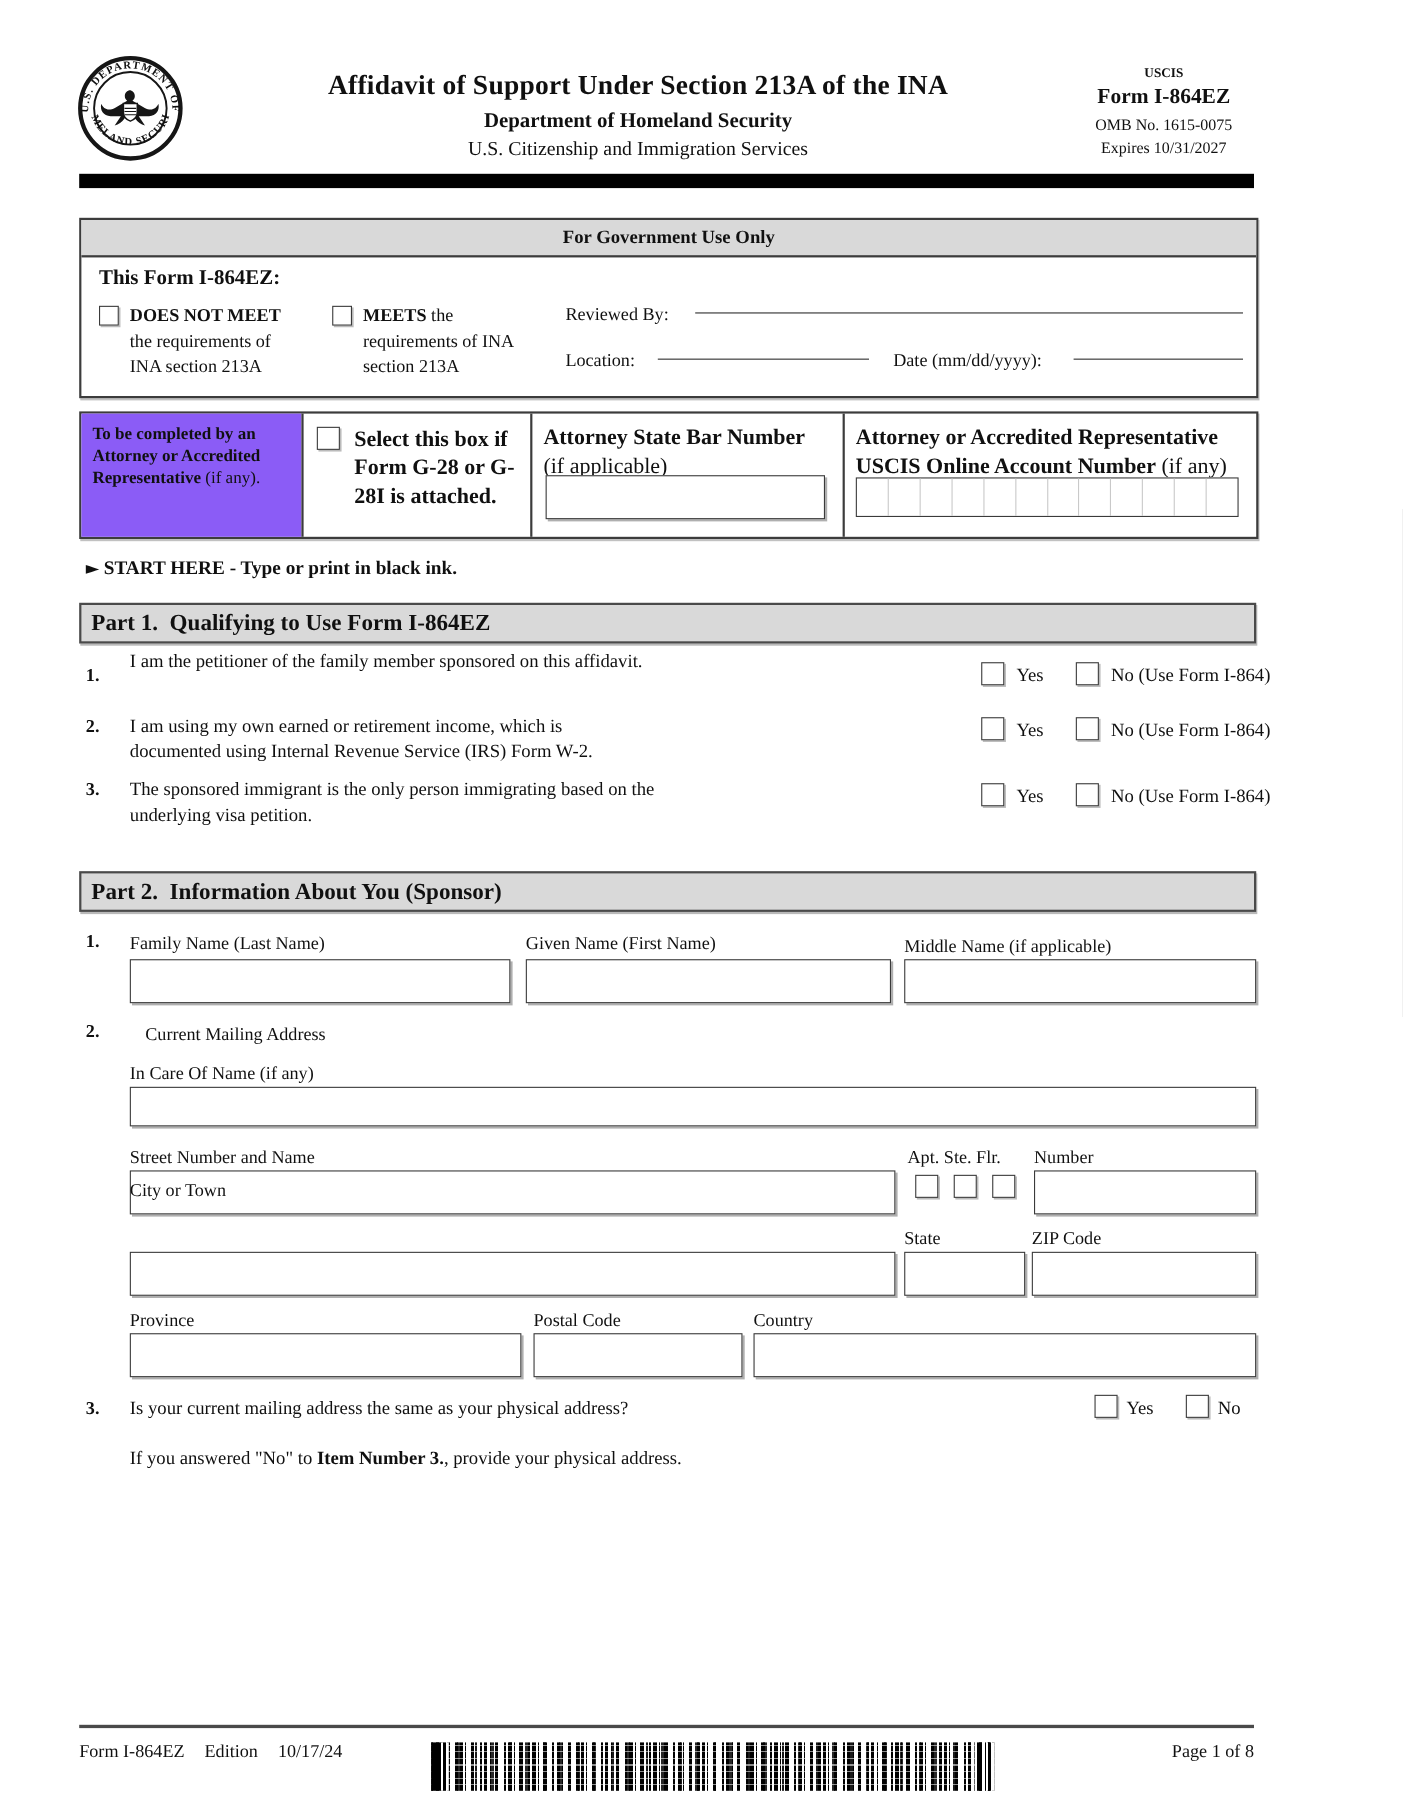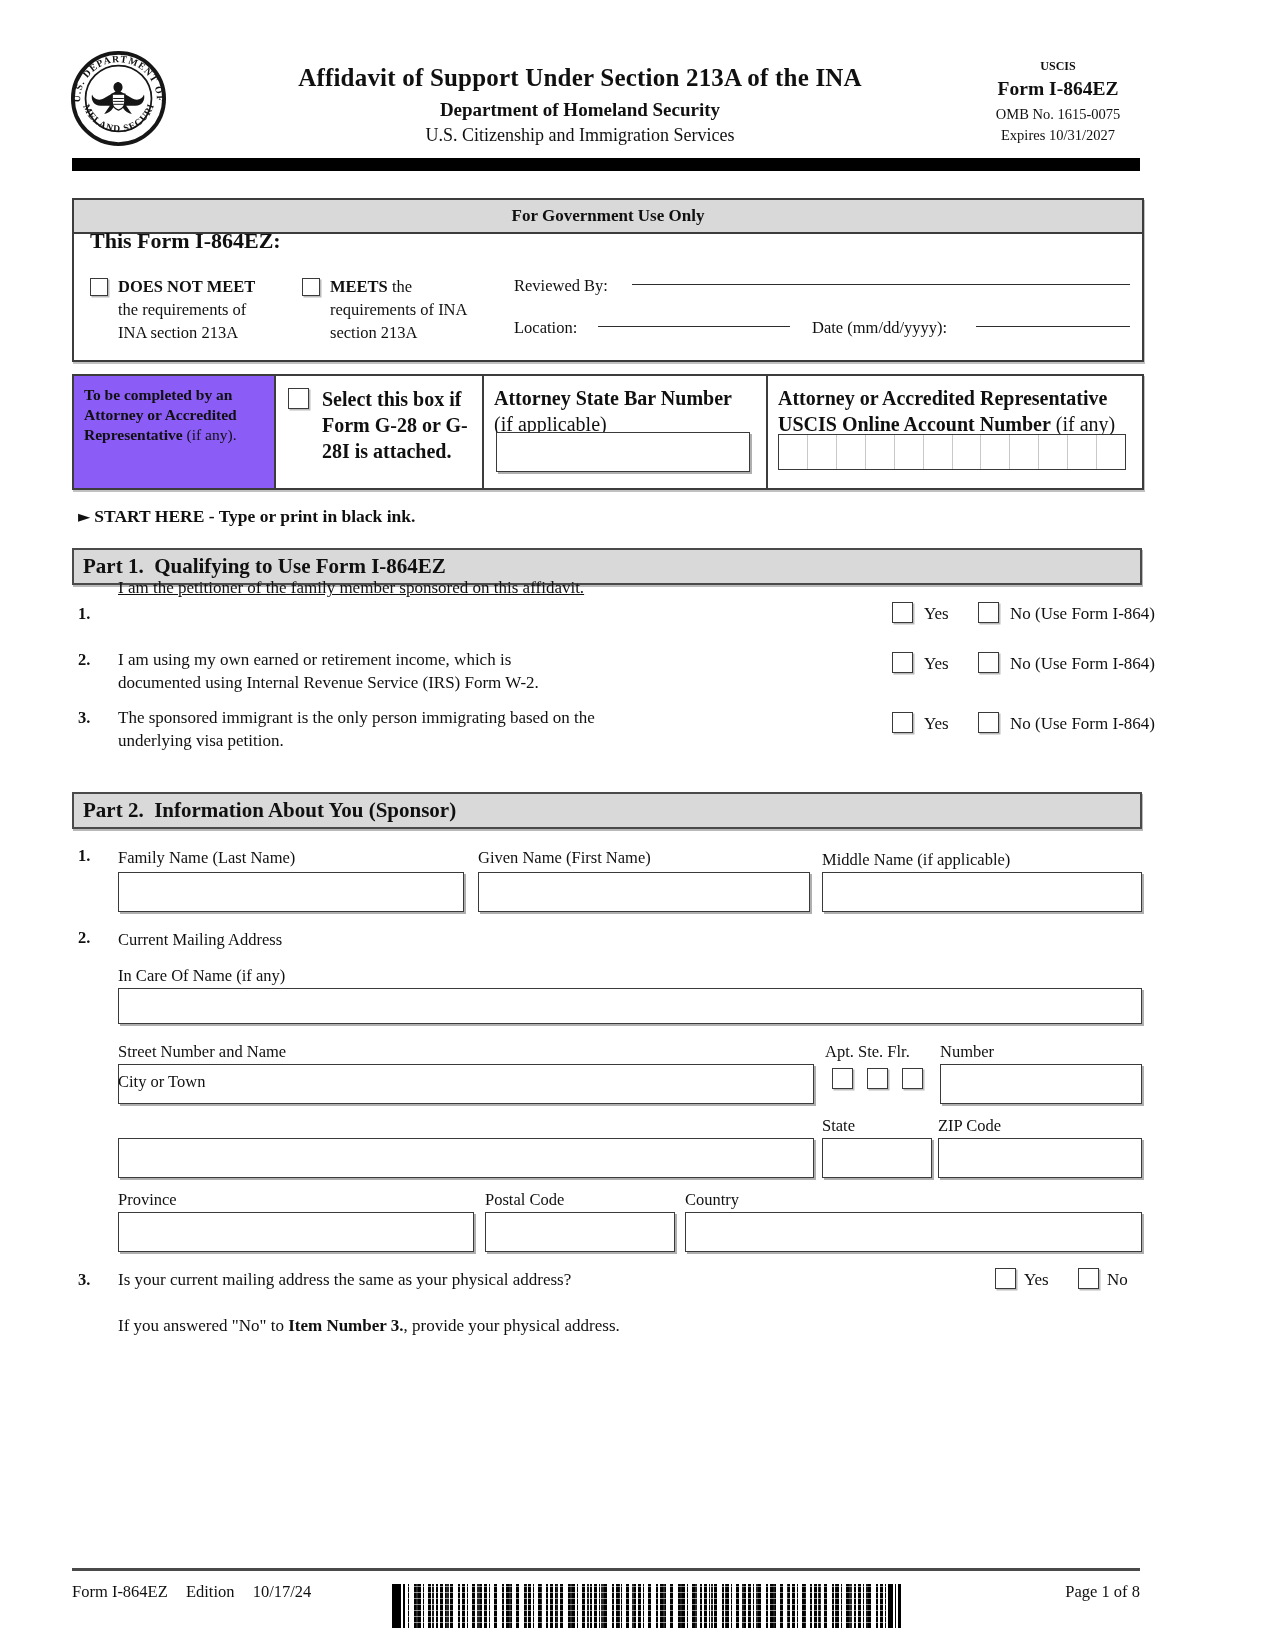--- a/index.html
+++ b/index.html
@@ -97,21 +97,21 @@
     <div class="formno">Form I-864EZ</div>
     <div>OMB No. 1615-0075</div>
     <div>Expires 10/31/2027</div>
   </div>
 
   <div class="abs blackbar" style="left:72px;top:158px;width:1068px;height:13px;"></div>
 
   <div class="abs frame" style="left:72px;top:198px;width:1068px;height:160px;box-shadow:1px 2px 0 rgba(100,100,100,.4);">
     <div class="graybar">For Government Use Only</div>
 
-    <div class="abs b" style="left:16px;top:28px;font-size:22px;">This Form I-864EZ:</div>
+    <div class="abs b" style="left:16px;top:42px;font-size:19px;">This Form I-864EZ:</div>
 
     <div class="abs cb smbox" style="left:16px;top:78px;"></div>
     <div class="abs lbl" style="left:44px;top:76px;width:150px;line-height:1.38;">
       <span class="b">DOES NOT MEET</span><span> the requirements of INA section 213A</span>
     </div>
 
     <div class="abs cb smbox" style="left:228px;top:78px;"></div>
     <div class="abs lbl" style="left:256px;top:76px;width:142px;line-height:1.38;">
       <span class="b">MEETS</span><span> the requirements of INA section 213A</span>
     </div>
@@ -168,21 +168,21 @@
   <div class="abs" style="left:78px;top:506px;">
     <span class="arrow">►</span>
     <span class="start" style="margin-left:0;"><span>START HERE</span><span> - Type or print in black ink.</span></span>
   </div>
 
   <div class="abs sechead" style="left:72px;top:548px;width:1057px;">
     <span>Part 1.</span>&nbsp;&nbsp;<span>Qualifying to Use Form I-864EZ</span>
   </div>
 
   <div class="abs num" style="left:78px;top:604px;">1.</div>
-  <div class="abs q" style="left:118px;top:577px;width:640px;text-decoration:underline;">I am the petitioner of the family member sponsored on this affidavit.</div>
+  <div class="abs q" style="left:118px;top:590px;width:640px;">I am the petitioner of the family member sponsored on this affidavit.</div>
   <div class="abs cb" style="left:892px;top:602px;"></div>
   <div class="abs q" style="left:924px;top:603px;">Yes</div>
   <div class="abs cb" style="left:978px;top:602px;"></div>
   <div class="abs q" style="left:1010px;top:603px;">No (Use Form I-864)</div>
 
   <div class="abs num" style="left:78px;top:650px;">2.</div>
   <div class="abs q" style="left:118px;top:649px;width:470px;">I am using my own earned or retirement income, which is documented using Internal Revenue Service (IRS) Form W-2.</div>
   <div class="abs cb" style="left:892px;top:652px;"></div>
   <div class="abs q" style="left:924px;top:653px;">Yes</div>
   <div class="abs cb" style="left:978px;top:652px;"></div>
@@ -201,21 +201,21 @@
 
   <div class="abs num" style="left:78px;top:846px;">1.</div>
   <div class="abs lbl" style="left:118px;top:848px;">Family Name (Last Name)</div>
   <div class="abs lbl" style="left:478px;top:848px;">Given Name (First Name)</div>
   <div class="abs lbl" style="left:822px;top:850px;">Middle Name (if applicable)</div>
   <div class="abs inp" style="left:118px;top:872px;width:344px;height:38px;"></div>
   <div class="abs inp" style="left:478px;top:872px;width:330px;height:38px;"></div>
   <div class="abs inp" style="left:822px;top:872px;width:318px;height:38px;"></div>
 
   <div class="abs num" style="left:78px;top:928px;">2.</div>
-  <div class="abs lbl" style="left:118px;top:930px;">Current Mailing Address</div>
+  <div class="abs lbl" style="left:132px;top:930px;">Current Mailing Address</div>
 
   <div class="abs lbl" style="left:118px;top:966px;">In Care Of Name (if any)</div>
   <div class="abs inp" style="left:118px;top:988px;width:1022px;height:34px;"></div>
 
   <div class="abs lbl" style="left:118px;top:1042px;">Street Number and Name</div>
   <div class="abs inp" style="left:118px;top:1064px;width:694px;height:38px;"></div>
   <div class="abs lbl" style="left:825px;top:1042px;">Apt. Ste. Flr.</div>
   <div class="abs lbl" style="left:940px;top:1042px;">Number</div>
   <div class="abs cb" style="left:832px;top:1068px;"></div>
   <div class="abs cb" style="left:867px;top:1068px;"></div>

